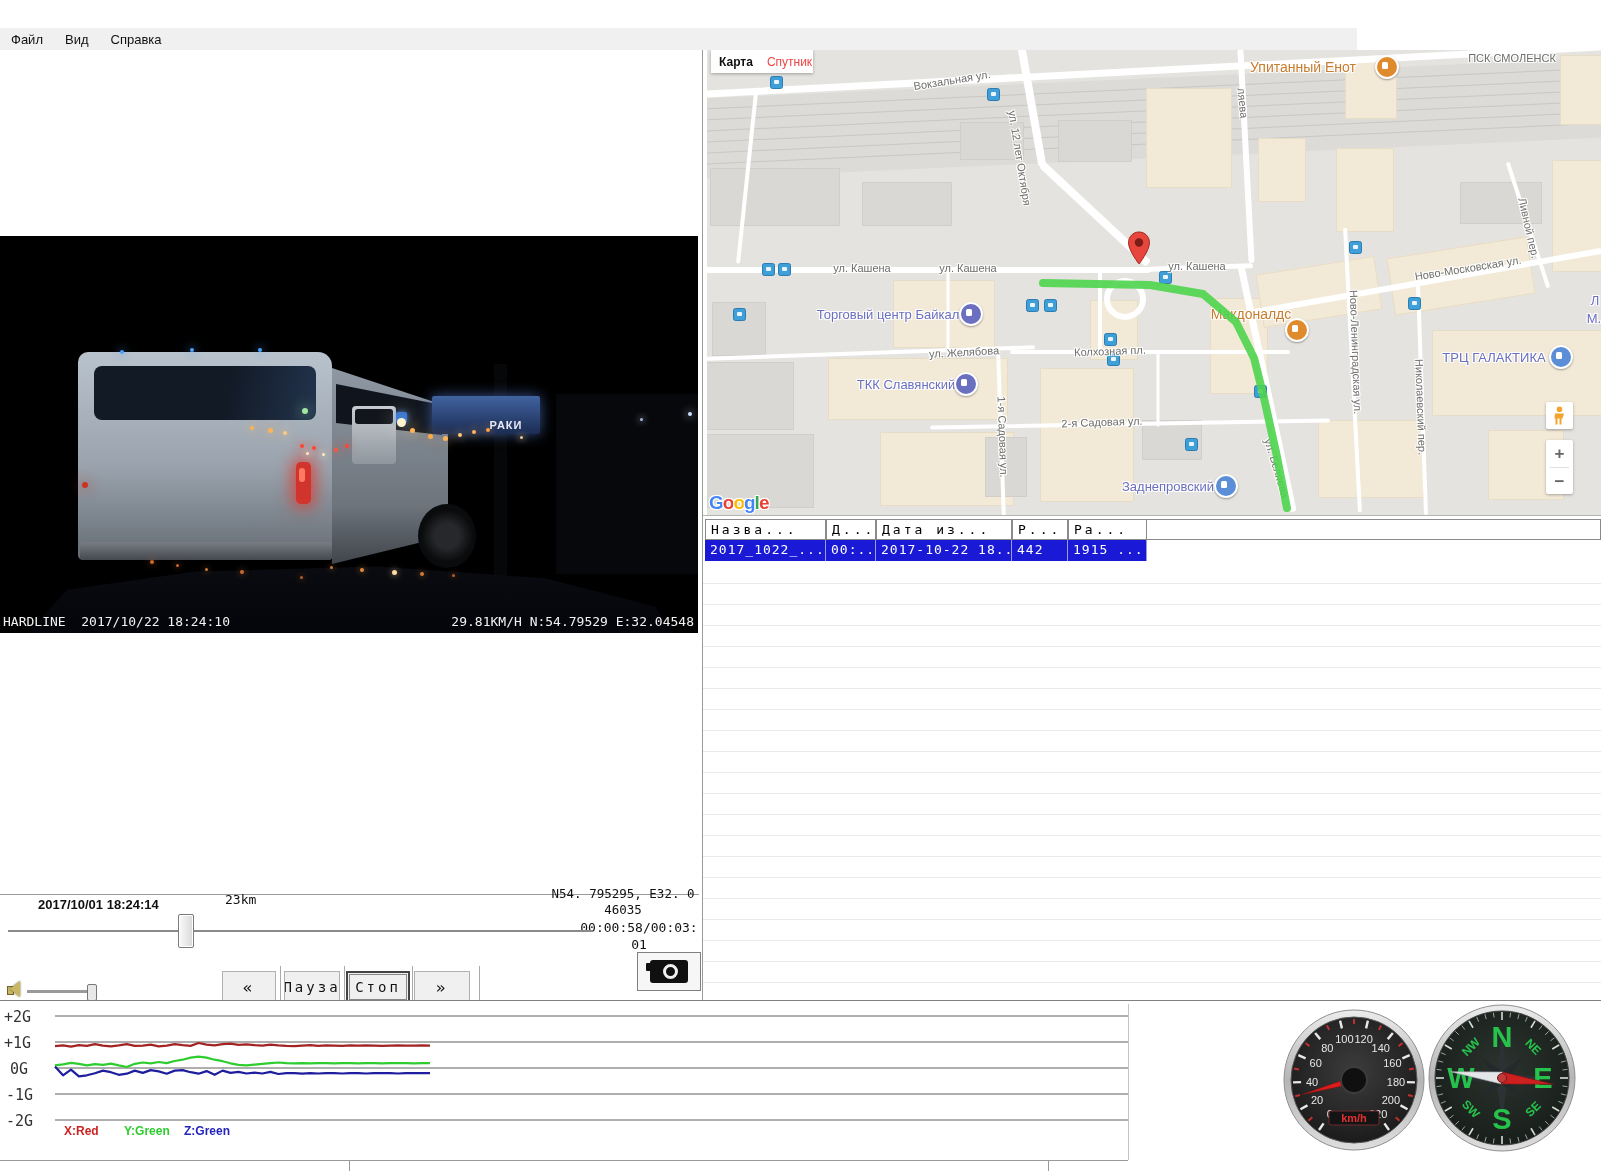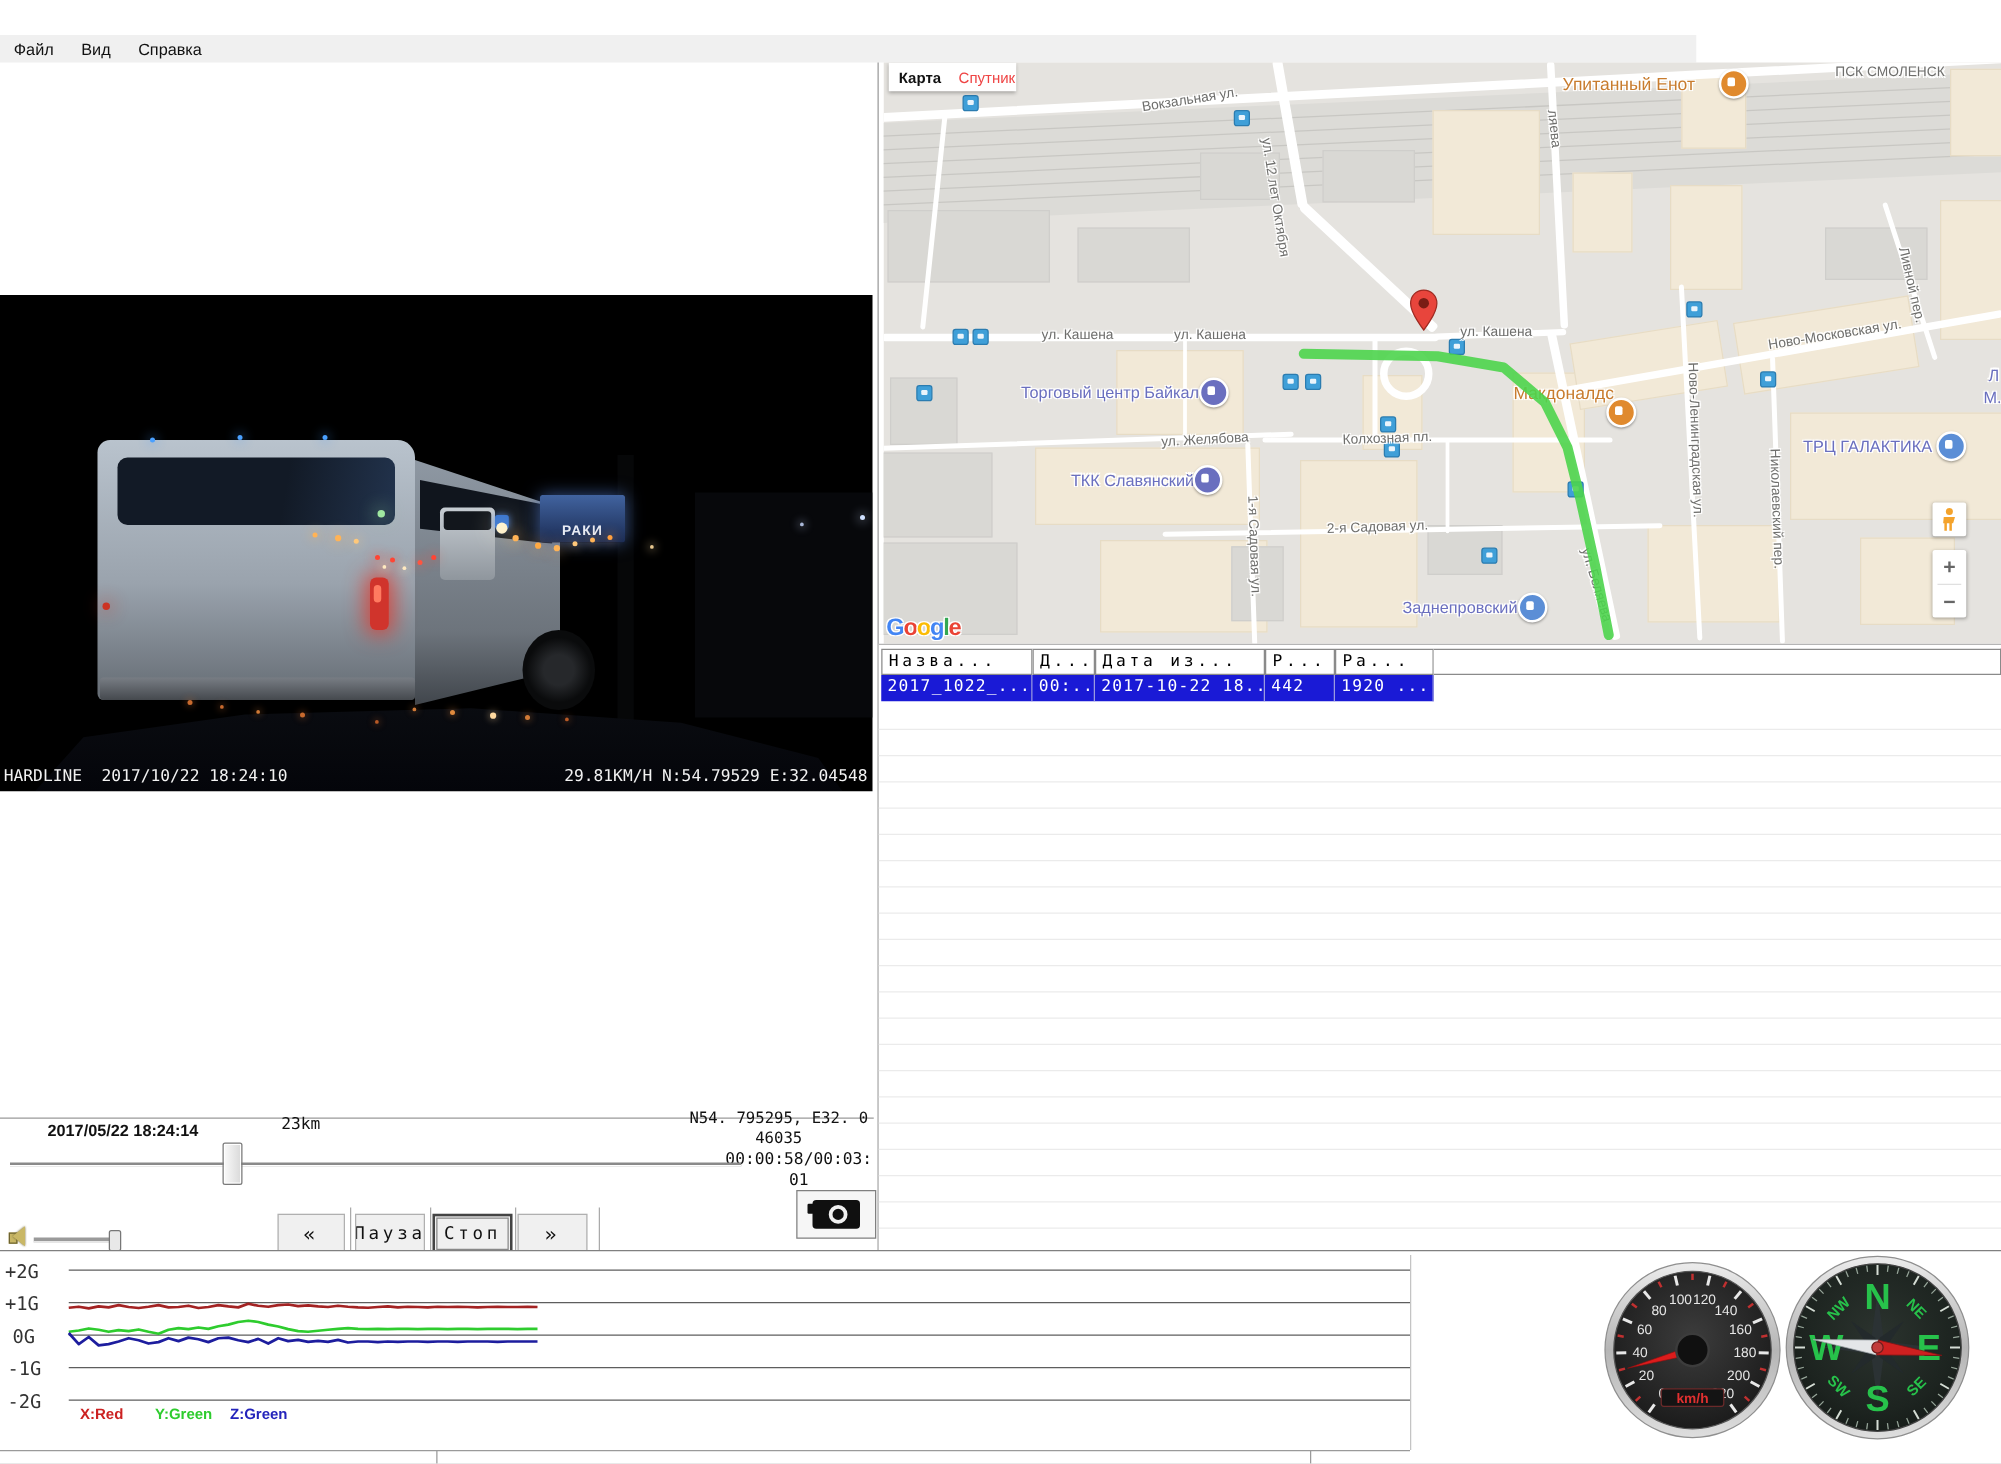--- a/index.html
+++ b/index.html
@@ -41,21 +41,21 @@
   #van-bumper{left:80px;top:306px;width:252px;height:18px;border-radius:3px;background:linear-gradient(#787d84,#45494e);}
   #van-wheel{left:418px;top:268px;width:58px;height:64px;border-radius:50%;
     background:radial-gradient(circle at 50% 50%,#26282b 0 28%,#0a0b0c 60%);}
   #taillight{left:296px;top:226px;width:15px;height:42px;border-radius:5px;background:#d0342c;box-shadow:0 0 16px 4px rgba(224,57,46,.8);}
   #taillight::after{content:"";position:absolute;left:3px;top:6px;width:6px;height:14px;border-radius:3px;background:#ff7a60;}
   #van-shadow{left:86px;top:318px;width:370px;height:26px;background:#000;filter:blur(6px);}
   #dist-van{left:352px;top:170px;width:44px;height:58px;border-radius:4px;background:linear-gradient(#c6ccd2,#8f969d);}
   #dist-van-win{left:355px;top:173px;width:38px;height:15px;border-radius:3px;background:#12161c;}
   #billboard{left:432px;top:160px;width:68px;height:38px;border-radius:2px;
     background:linear-gradient(180deg,#41639f,#1b2c54);box-shadow:0 0 14px rgba(70,105,175,.8);
-    color:#e8ecf5;font-weight:bold;font-size:11px;text-align:center;line-height:58px;letter-spacing:1px;}
+    color:#e8ecf5;font-weight:bold;font-size:11px;text-align:center;line-height:58px;letter-spacing:1px;padding-left:40px;}
   #xing-sign{left:396px;top:176px;width:11px;height:11px;border-radius:2px;background:#2f6fd0;box-shadow:0 0 6px rgba(80,140,240,.8);}
   #pole{left:494px;top:128px;width:13px;height:225px;background:#060708;}
   #bldg-right{left:556px;top:158px;width:142px;height:180px;background:#07080b;}
   #hood{left:28px;top:314px;width:646px;height:83px;
     clip-path:polygon(0 100%,6% 48%,26% 26%,54% 20%,80% 34%,97% 68%,100% 100%);
     background:linear-gradient(180deg,#0b0d12,#04050a);}
   .vtext{position:absolute;bottom:4px;color:#f2f2f2;font-family:"DejaVu Sans Mono",monospace;font-size:13px;white-space:pre;}
   
   #map{position:absolute;left:707px;top:50px;width:894px;height:465px;background:#e5e3df;overflow:hidden;}
   #map .road{position:absolute;background:#fff;border-radius:3px;}
@@ -328,21 +328,21 @@
       <div class="hcell" style="left: 705px; width: 121px;">Назва...</div>
       <div class="hcell" style="left: 826px; width: 50px;">Д...</div>
       <div class="hcell" style="left: 876px; width: 136px;">Дата из...</div>
       <div class="hcell" style="left: 1012px; width: 56px;">Р...</div>
       <div class="hcell" style="left: 1068px; width: 79px;">Ра...</div>
       <div class="hcell" style="left: 1147px; width: 454px; border-left: none;"></div>
       <div class="rcell" style="left: 705px; width: 121px;">2017_1022_...</div>
       <div class="rcell" style="left: 826px; width: 50px;">00:...</div>
       <div class="rcell" style="left: 876px; width: 136px;">2017-10-22 18...</div>
       <div class="rcell" style="left: 1012px; width: 56px;">442</div>
-      <div class="rcell" style="left: 1068px; width: 79px;">1920 ...</div>
+      <div class="rcell" style="left: 1068px; width: 79px;">1915 ...</div>
       <div class="rowline" style="top: 583px;"></div>
       <div class="rowline" style="top: 604px;"></div>
       <div class="rowline" style="top: 625px;"></div>
       <div class="rowline" style="top: 646px;"></div>
       <div class="rowline" style="top: 667px;"></div>
       <div class="rowline" style="top: 688px;"></div>
       <div class="rowline" style="top: 709px;"></div>
       <div class="rowline" style="top: 730px;"></div>
       <div class="rowline" style="top: 751px;"></div>
       <div class="rowline" style="top: 772px;"></div>
@@ -352,21 +352,21 @@
       <div class="rowline" style="top: 856px;"></div>
       <div class="rowline" style="top: 877px;"></div>
       <div class="rowline" style="top: 898px;"></div>
       <div class="rowline" style="top: 919px;"></div>
       <div class="rowline" style="top: 940px;"></div>
       <div class="rowline" style="top: 961px;"></div>
       <div class="rowline" style="top: 982px;"></div>
     </div>
 
   <div id="pc-divider"></div>
-  <div class="ctl-text" style="left:38px;top:897px;font-weight:bold;font-family:'Liberation Sans',sans-serif;">2017/05/22 18:24:14</div>
+  <div class="ctl-text" style="left:38px;top:897px;font-weight:bold;font-family:'Liberation Sans',sans-serif;">2017/10/01 18:24:14</div>
   <div class="ctl-text" style="left:206px;top:892px;margin-left:19px;">23km</div>
   <div class="ctl-text" style="left:548px;top:886px;width:150px;text-align:center;word-break:break-all;font-size:12.5px;line-height:16px;">N54. 795295, E32. 046035</div>
   <div class="ctl-text" style="left:580px;top:919px;width:118px;text-align:center;word-break:break-all;line-height:17px;">00:00:58/00:03:01</div>
   <div id="seek-groove"></div>
   <div id="seek-thumb"></div>
   <div class="btnsep" style="left:280px;"></div>
   <div class="btnsep" style="left:344px;"></div>
   <div class="btnsep" style="left:412px;"></div>
   <div class="btnsep" style="left:479px;"></div>
   <div class="pbtn" style="left:222px;width:54px;font-size:16px;">«</div>

